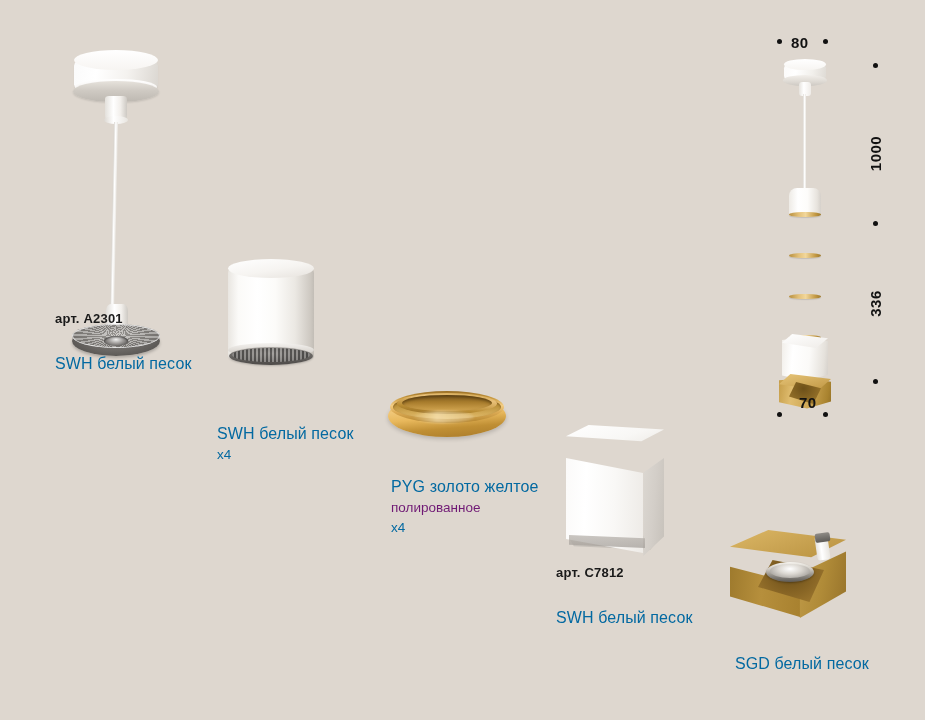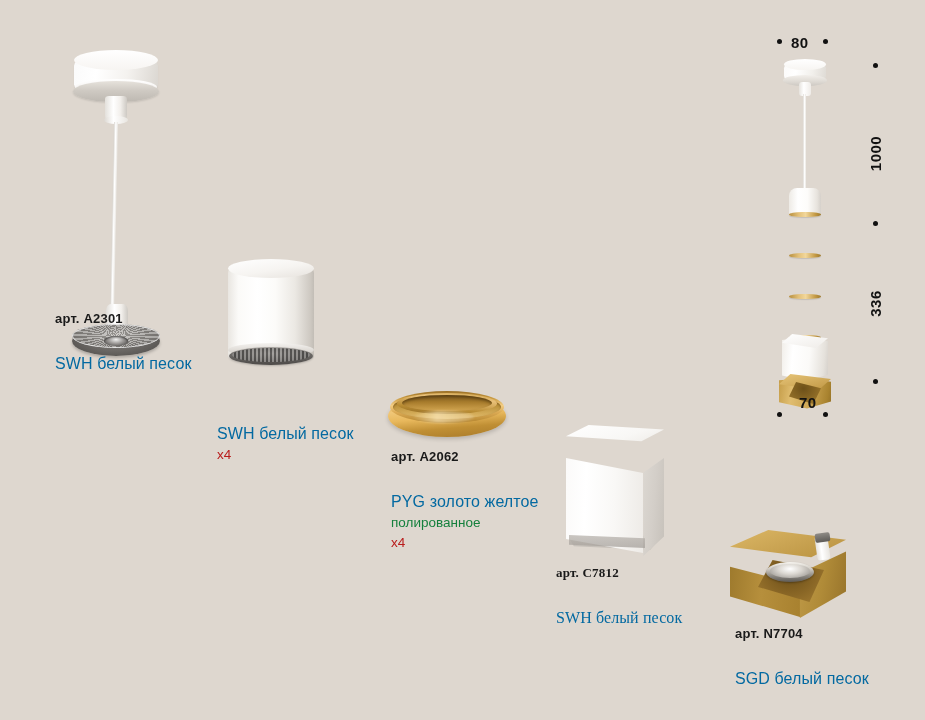--- a/index.html
+++ b/index.html
@@ -16,22 +16,22 @@
   
   .label { position: absolute; }
   .label .art {
     font-size: 13px; font-weight: bold; color: #1a1a1a;
     letter-spacing: .2px; white-space: nowrap; line-height: 1.15;
   }
   .label .desc {
     font-size: 16px; color: #0369a1; white-space: nowrap;
     line-height: 1.45; margin-top: 25px; letter-spacing: .1px;
   }
-  .label .desc2 { font-size: 13.5px; color: #15803d; white-space: nowrap; line-height: 1.45; }
-  .label .qty { font-size: 13.5px; color: #b91c1c; line-height: 1.45; }
+  .label .desc2 { font-size: 13.5px; color: #701a75; white-space: nowrap; line-height: 1.45; }
+  .label .qty { font-size: 13.5px; color: #0369a1; line-height: 1.45; }
 
   
   .dimdot {
     position: absolute; width: 5px; height: 5px; border-radius: 50%;
     background: #111;
   }
   .dimtxt {
     position: absolute; font-size: 15px; font-weight: bold; color: #111;
     letter-spacing: .5px; white-space: nowrap;
   }
@@ -368,50 +368,48 @@
 
   <div id="p-a2062">
     <div class="r-outer"></div>
     <div class="r-band"></div>
     <div class="r-groove"></div>
     <div class="r-inner"></div>
     <div class="r-hole"></div>
     <div class="r-shine"></div>
   </div>
   <div class="label" style="left:391px; top:450px;">
-    <div class="art">арт. A2062</div>
     <div class="desc">PYG золото желтое</div>
     <div class="desc2">полированное</div>
     <div class="qty">x4</div>
   </div>
 
   <div id="p-c7812">
     <div class="q-bot"></div>
     <div class="q-left"></div>
     <div class="q-right"></div>
     <div class="q-top"></div>
     <div class="q-bot-face"></div>
   </div>
-  <div class="label" style="left:556px; top:566px;font-family:Liberation Serif, serif;">
+  <div class="label" style="left:556px; top:566px;">
     <div class="art">арт. C7812</div>
     <div class="desc">SWH белый песок</div>
   </div>
 
   <div id="p-n7704">
     <div class="n-left"></div>
     <div class="n-right"></div>
     <div class="n-top"></div>
     <div class="n-cavity"></div>
     <div class="n-reflector"></div>
     <div class="n-reflector-in"></div>
     <div class="n-conn"></div>
     <div class="n-conn-clip"></div>
   </div>
   <div class="label" style="left:735px; top:627px;">
-    <div class="art">арт. N7704</div>
     <div class="desc">SGD белый песок</div>
   </div>
 
   <div id="p-assembly">
     <div class="s-cap"></div>
     <div class="s-cap-top"></div>
     <div class="s-cap-rim"></div>
     <div class="s-neck"></div>
     <div class="s-cable"></div>
     <div class="s-tube"></div>

